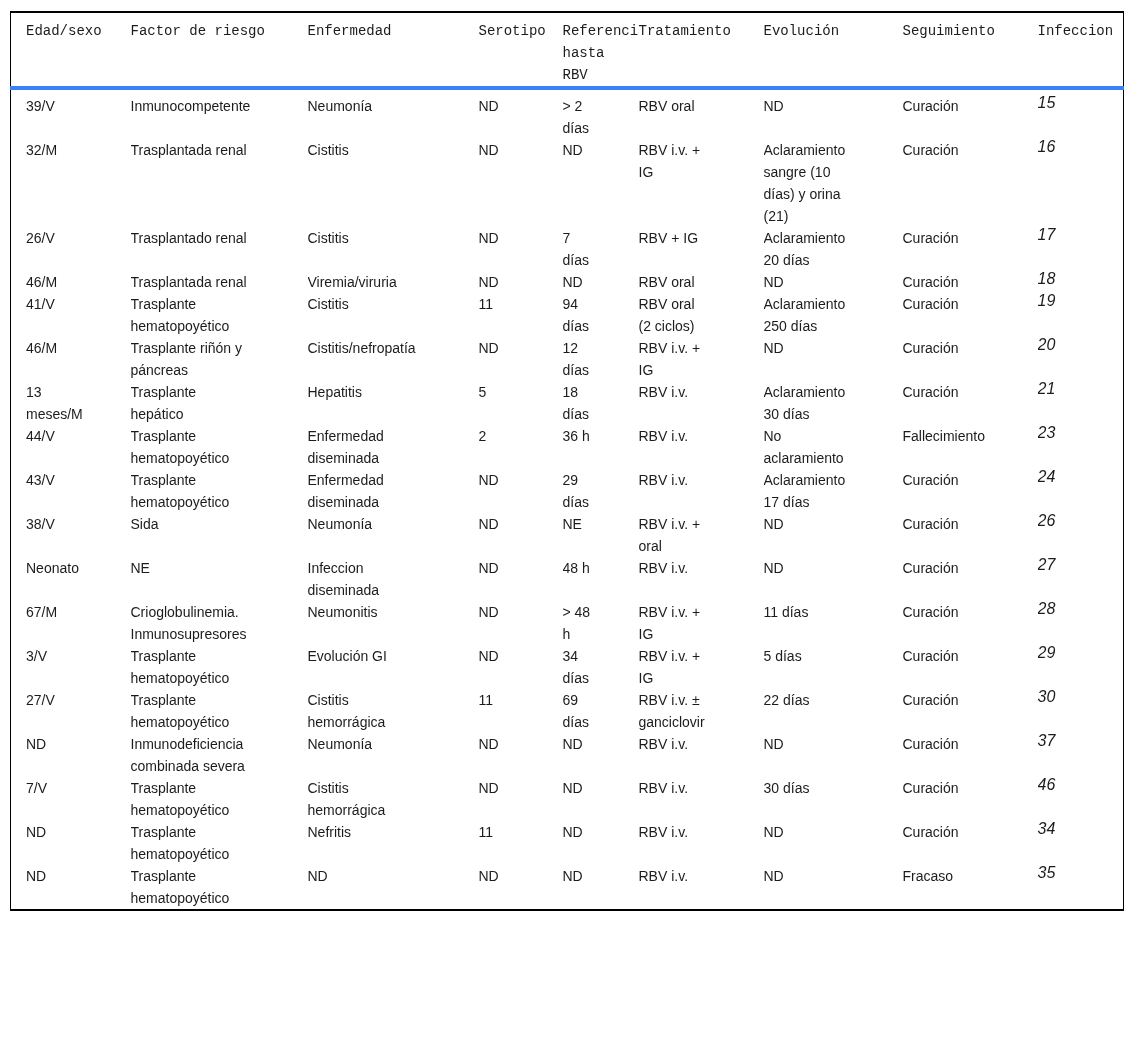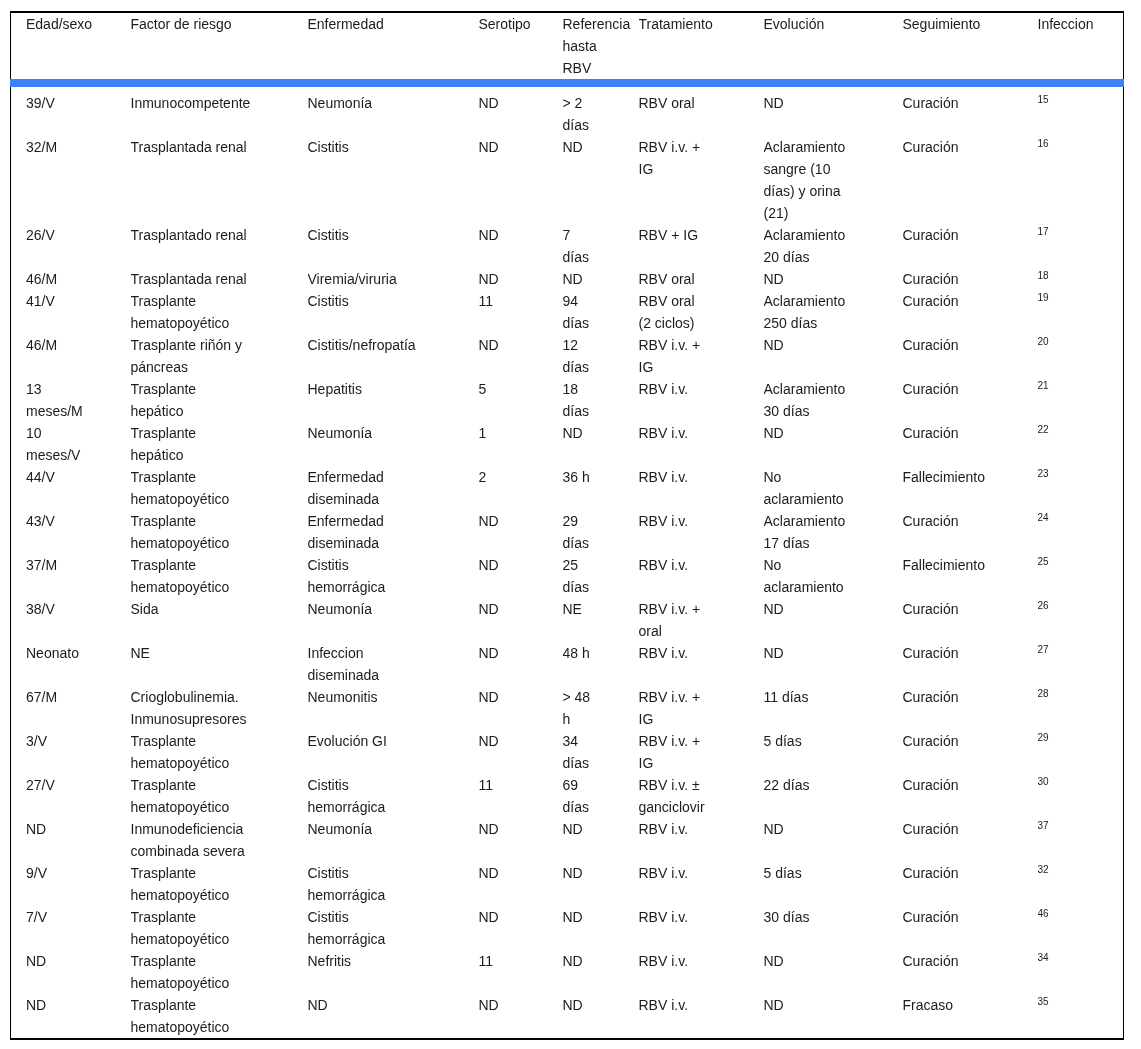--- a/index.html
+++ b/index.html
@@ -46,31 +46,33 @@
   table.data-table th:nth-child(2), table.data-table td:nth-child(2) { width: 177px; }
   table.data-table th:nth-child(3), table.data-table td:nth-child(3) { width: 171px; }
   table.data-table th:nth-child(4), table.data-table td:nth-child(4) { width: 84px; }
   table.data-table th:nth-child(5), table.data-table td:nth-child(5) { width: 76px; }
   table.data-table th:nth-child(6), table.data-table td:nth-child(6) { width: 125px; }
   table.data-table th:nth-child(7), table.data-table td:nth-child(7) { width: 139px; }
   table.data-table th:nth-child(8), table.data-table td:nth-child(8) { width: 135px; }
   table.data-table th:nth-child(9), table.data-table td:nth-child(9) { width: 86px; }
 
   table.data-table thead th {
-    border-bottom: 8px solid #3b82f6;
-    padding-top: 0;
+    border-bottom: 4px solid #3b82f6;
+    padding-top: 7px;
+    font-family: Liberation Mono, monospace;
   }
   table.data-table tbody tr:first-child td {
     padding-top: 5px;
   }
   .ref {
     display: inline-block;
     vertical-align: top;
-    font-size: 10px;
+    font-size: 16px;
     line-height: 15px;
+    font-style: italic;
   }
 </style>
 </head>
 <body>
 
 <div class="page">
   <table class="data-table">
     <thead>
       <tr>
           <th>Edad/sexo</th>
@@ -176,33 +178,20 @@
           <td>5</td>
           <td>18
 días</td>
           <td>RBV i.v.</td>
           <td>Aclaramiento
 30 días</td>
           <td>Curación</td>
           <td><span class="ref">21</span></td>
         </tr>
         <tr>
-          <td>10
-meses/V</td>
-          <td>Trasplante
-hepático</td>
-          <td>Neumonía</td>
-          <td>1</td>
-          <td>ND</td>
-          <td>RBV i.v.</td>
-          <td>ND</td>
-          <td>Curación</td>
-          <td><span class="ref">22</span></td>
-        </tr>
-        <tr>
           <td>44/V</td>
           <td>Trasplante
 hematopoyético</td>
           <td>Enfermedad
 diseminada</td>
           <td>2</td>
           <td>36 h</td>
           <td>RBV i.v.</td>
           <td>No
 aclaramiento</td>
@@ -218,35 +207,20 @@
           <td>ND</td>
           <td>29
 días</td>
           <td>RBV i.v.</td>
           <td>Aclaramiento
 17 días</td>
           <td>Curación</td>
           <td><span class="ref">24</span></td>
         </tr>
         <tr>
-          <td>37/M</td>
-          <td>Trasplante
-hematopoyético</td>
-          <td>Cistitis
-hemorrágica</td>
-          <td>ND</td>
-          <td>25
-días</td>
-          <td>RBV i.v.</td>
-          <td>No
-aclaramiento</td>
-          <td>Fallecimiento</td>
-          <td><span class="ref">25</span></td>
-        </tr>
-        <tr>
           <td>38/V</td>
           <td>Sida</td>
           <td>Neumonía</td>
           <td>ND</td>
           <td>NE</td>
           <td>RBV i.v. +
 oral</td>
           <td>ND</td>
           <td>Curación</td>
           <td><span class="ref">26</span></td>
@@ -310,33 +284,20 @@
           <td>ND</td>
           <td>Inmunodeficiencia
 combinada severa</td>
           <td>Neumonía</td>
           <td>ND</td>
           <td>ND</td>
           <td>RBV i.v.</td>
           <td>ND</td>
           <td>Curación</td>
           <td><span class="ref">37</span></td>
-        </tr>
-        <tr>
-          <td>9/V</td>
-          <td>Trasplante
-hematopoyético</td>
-          <td>Cistitis
-hemorrágica</td>
-          <td>ND</td>
-          <td>ND</td>
-          <td>RBV i.v.</td>
-          <td>5 días</td>
-          <td>Curación</td>
-          <td><span class="ref">32</span></td>
         </tr>
         <tr>
           <td>7/V</td>
           <td>Trasplante
 hematopoyético</td>
           <td>Cistitis
 hemorrágica</td>
           <td>ND</td>
           <td>ND</td>
           <td>RBV i.v.</td>

